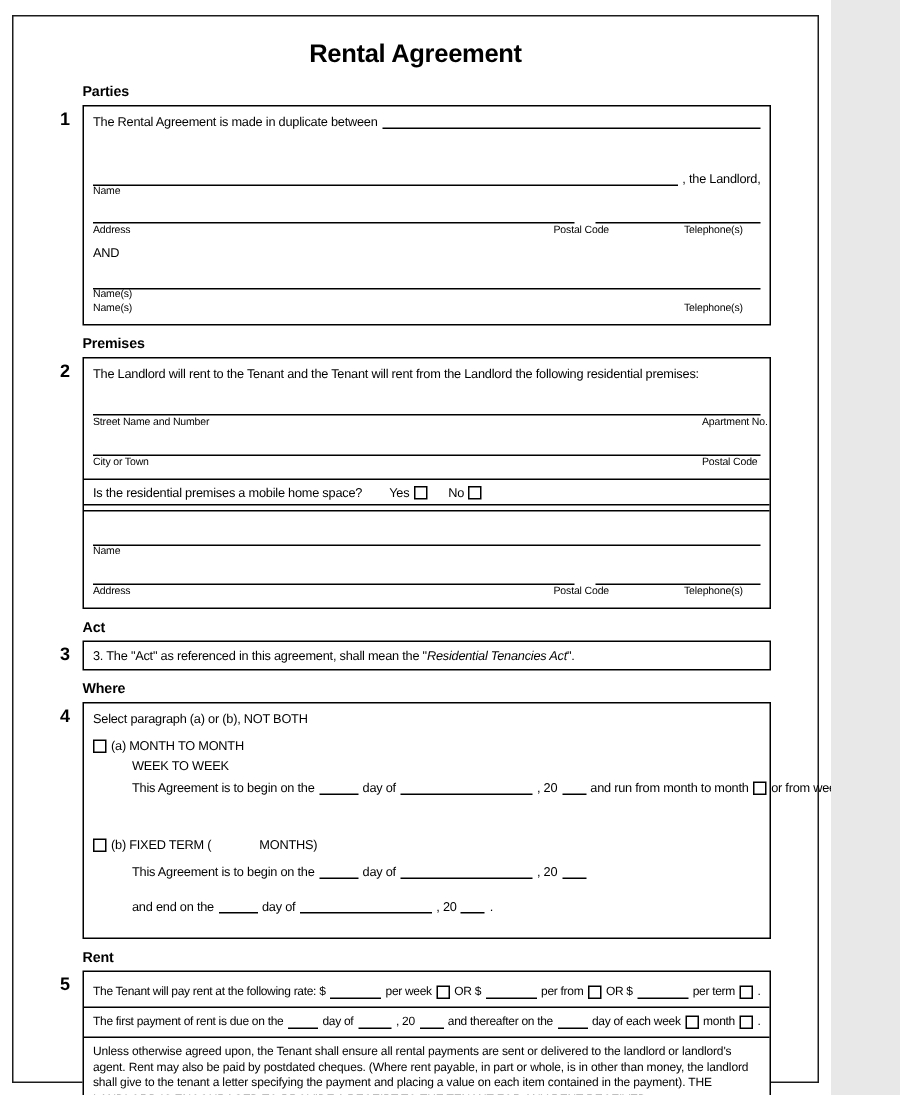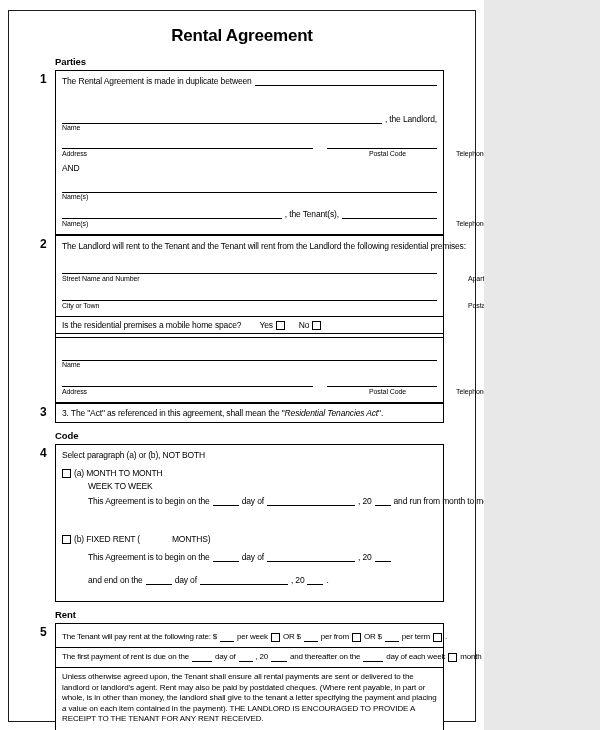--- a/index.html
+++ b/index.html
@@ -1,18 +1,18 @@
 <!DOCTYPE html>
 <html><head>
 <meta charset="utf-8">
 <style>
   * { margin:0; padding:0; box-sizing:border-box; }
   html,body { background:#e8e8e8; }
   body { width:600px; height:730px; font-family:"Liberation Sans", sans-serif; color:#000; }
-  .page { position:relative; width:484px; height:730px; background:#ffffff; overflow:hidden; }
+  .page { position:relative; width:554px; height:730px; background:#ffffff; overflow:hidden; }
   .frame { position:absolute; left:8px; top:10px; right:8px; bottom:8px; border:1px solid #1c1c1c; pointer-events:none; }
   .inner { position:absolute; left:40px; right:40px; top:26px; }
   .title { text-align:center; font-size:17px; font-weight:bold; letter-spacing:-0.2px; margin-bottom:10px; }
   .section { position:relative; padding-left:15px; }
   .sec-head { font-weight:bold; font-size:9.5px; margin:7px 0 3px; letter-spacing:-0.1px; }
   .boxwrap { position:relative; }
   .sec-num { position:absolute; left:-15px; top:2px; font-weight:bold; font-size:12px; }
   .box { border:1px solid #000; padding:5px 6px 6px; background:#fff; }
   .t { font-size:8.5px; line-height:10px; letter-spacing:-0.15px; white-space:nowrap; }
   .b { font-weight:normal; }
@@ -70,34 +70,30 @@
           <div class="lblrow">
             <span class="lbl pos0">Address</span>
             <span class="lbl pos307">Postal Code</span>
             <span class="lbl pos394">Telephone(s)</span>
           </div>
           <div class="t b mt5">AND</div>
           <div class="row mt10">
             <span class="blank grow"></span>
           </div>
           <div class="lbl">Name(s)</div>
-          <div class="row mt8">
-            <span class="blank grow"></span>
-            <span class="t">, the Tenant(s),</span>
-            <span class="blank w95"></span>
-          </div>
           <div class="lblrow">
             <span class="lbl pos0">Name(s)</span>
             <span class="lbl pos394">Telephone(s)</span>
           </div>
         </div>
       </div>
     </div>
 
     <div class="section">
+      <div class="sec-head">Premises</div>
       <div class="boxwrap">
         <div class="sec-num">2</div>
         <div class="box">
           <div class="t">The Landlord will rent to the Tenant and the Tenant will rent from the Landlord the following residential premises:</div>
           <div class="row mt13">
             <span class="blank grow"></span>
           </div>
           <div class="lblrow">
             <span class="lbl pos0">Street Name and Number</span>
             <span class="lbl pos406">Apartment No.</span>
@@ -133,32 +129,33 @@
           <div class="lblrow">
             <span class="lbl pos0">Address</span>
             <span class="lbl pos307">Postal Code</span>
             <span class="lbl pos394">Telephone(s)</span>
           </div>
         </div>
       </div>
     </div>
 
     <div class="section">
+      <div class="sec-head">Act</div>
       <div class="boxwrap">
         <div class="sec-num">3</div>
         <div class="box" style="padding:4px 6px;">
           <div class="t">
             <span>3. The "Act" as referenced in this agreement, shall mean the "</span><span class="i">Residential Tenancies Act</span><span>".</span>
           </div>
         </div>
       </div>
     </div>
 
     <div class="section">
-      <div class="sec-head">Code</div>
+      <div class="sec-head">Where</div>
       <div class="boxwrap">
         <div class="sec-num">4</div>
         <div class="box">
           <div class="t">Select paragraph (a) or (b), NOT BOTH</div>
           <div class="row mid mt8">
             <span class="checkbox"></span>
             <span class="t b">(a) MONTH TO MONTH</span>
           </div>
           <div class="t b indent mt3">WEEK TO WEEK</div>
           <div class="row indent mt5">
@@ -169,21 +166,21 @@
             <span class="t">, 20</span>
             <span class="blank w16"></span>
             <span class="t">and run from month to month</span>
             <span class="checkbox"></span>
             <span class="t">or from week to week</span>
             <span class="checkbox"></span>
 
           </div>
           <div class="row mid mt12">
             <span class="checkbox"></span>
-            <span class="t b">(b) FIXED RENT (</span>
+            <span class="t b">(b) FIXED TERM (</span>
             <span class="g26"></span>
             <span class="t b">MONTHS)</span>
           </div>
           <div class="row indent mt8">
             <span class="t">This Agreement is to begin on the</span>
             <span class="blank w26"></span>
             <span class="t">day of</span>
             <span class="blank w88"></span>
             <span class="t">, 20</span>
             <span class="blank w16"></span>

